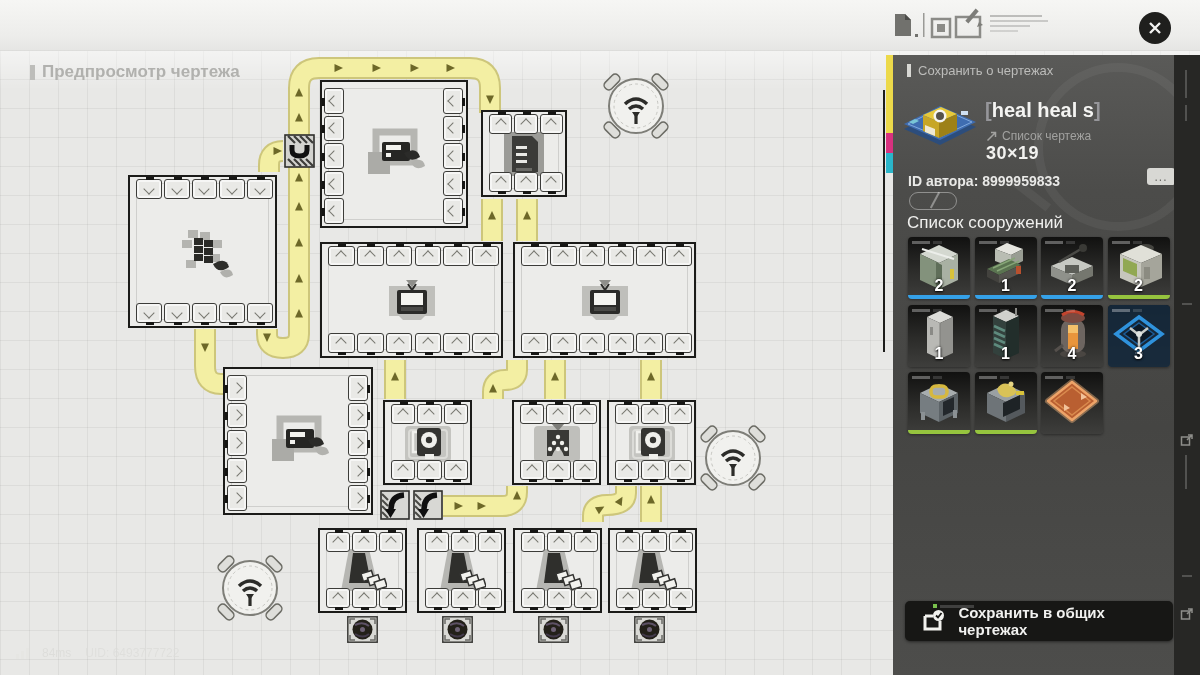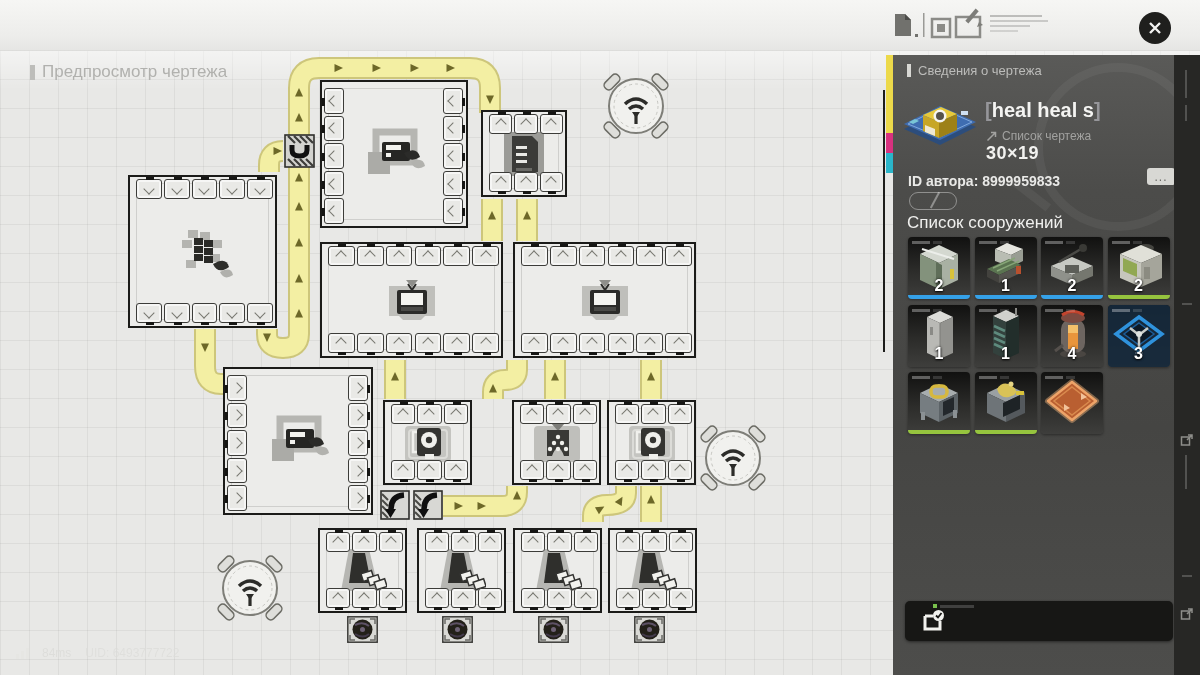--- a/index.html
+++ b/index.html
@@ -12,21 +12,21 @@
   .topdeco{position:absolute;top:0;height:50px;}
   #close-btn{position:absolute;left:1139px;top:12px;width:32px;height:32px;border-radius:50%;
     background:#1f1f1d;display:flex;align-items:center;justify-content:center;cursor:pointer;z-index:31;}
   
   #viewport{position:absolute;left:0;top:50px;width:1200px;height:625px;
     background-color:#e8e8e6;
     background-image:
       linear-gradient(180deg,rgba(255,255,255,.5),rgba(255,255,255,0) 40px),
       linear-gradient(rgba(0,0,0,.05) 1px,transparent 1px),
       linear-gradient(90deg,rgba(0,0,0,.05) 1px,transparent 1px);
-    background-size:100% 100%,29px 29px,29px 29px;}
+    background-size:100% 100%,29px 29px,29px 29px;font-weight:bold;}
   #watermark{position:absolute;left:30px;top:12px;font-size:17px;color:#b1b1ae;display:flex;align-items:center;gap:7px;}
   #watermark .wm-bar{width:5px;height:15px;background:#bdbdba;}
   #conveyors{position:absolute;left:0;top:0;z-index:1;}
   #machines{position:absolute;left:0;top:0;width:888px;height:625px;z-index:2;}
   .machine{position:absolute;background:#ececea;border:2.5px solid #1b1b19;box-sizing:border-box;}
   .machine .bevel{position:absolute;left:6px;top:6px;right:6px;bottom:6px;border:1px solid rgba(0,0,0,.12);}
   .machine .m-icon{position:absolute;left:0;top:0;width:100%;height:100%;display:flex;align-items:center;justify-content:center;}
   .port{position:absolute;background:#e9e9e6;border:1.3px solid #3c3c39;border-radius:3px;box-sizing:border-box;
     display:flex;align-items:center;justify-content:center;box-shadow:inset 0 0 0 2px rgba(255,255,255,.6);}
   .chev{width:7px;height:7px;border-right:1.8px solid #77776f;border-bottom:1.8px solid #77776f;}
@@ -869,21 +869,21 @@
   <div id="accent-strip">
     <div class="strip-seg" style="top:0;height:78px;background:#ecd94a;"></div>
     <div class="strip-seg" style="top:78px;height:20px;background:#d8317f;"></div>
     <div class="strip-seg" style="top:98px;height:20px;background:#2ab5c9;"></div>
   </div>
 
   <div id="sidebar">
     <div id="sb-watermark"></div>
     <div id="sb-header">
       <span class="hdr-bar"></span>
-      <span id="sb-title">Сведения о чертежа</span>
+      <span id="sb-title">Сохранить о чертежах</span>
     </div>
     <svg id="thumb" viewBox="0 0 78 70">
       <polygon points="3,38 39,20 75,36 39,54" fill="#2c4d7c"></polygon>
       <polygon points="3,33 39,15 75,31 39,49" fill="#3f6db1"></polygon>
       <polygon points="7,33 39,17 71,31 39,46" fill="none" stroke="#7fa8dc" stroke-width="1"></polygon>
       <polygon points="8,31 14,28 18,30 12,33" fill="#79c6d6"></polygon>
       <rect x="60" y="20" width="7" height="4" fill="#cfe0f2"></rect>
       <polygon points="22,24 40,16 56,23 38,31" fill="#e7c93a"></polygon>
       <polygon points="22,24 38,31 38,47 22,40" fill="#c7a626"></polygon>
       <polygon points="56,23 38,31 38,47 56,39" fill="#9d8118"></polygon>
@@ -1042,20 +1042,21 @@
       </div>
     <div id="save-btn">
       <span class="dot"></span>
       <span class="tinytext"></span>
       <svg id="save-icon" width="26" height="26">
         <path d="M6 8 v13 h15 v-8" stroke="#f2f2ee" stroke-width="3" fill="none"></path>
         <path d="M6 8 h8" stroke="#f2f2ee" stroke-width="3" fill="none"></path>
         <circle cx="19.5" cy="7.5" r="5.5" fill="#f2f2ee"></circle>
         <path d="M17 7.5 l2 2 l3.5 -4.5" stroke="#171715" stroke-width="1.8" fill="none"></path>
       </svg>
+      <span id="save-label">Сохранить в общих чертежах</span>
     </div>
   </div>
 
   <div id="right-rail">
     <div class="rail-mark" style="left:11px;top:15px;width:2px;height:28px;"></div>
     <div class="rail-mark" style="left:11px;top:50px;width:2px;height:16px;"></div>
     <div class="rail-mark" style="left:8px;top:248px;width:10px;height:2px;"></div>
     <svg class="rail-icon" style="top:378px;" width="14" height="14">
       <rect x="1.5" y="4" width="8" height="8" fill="none" stroke="#8e8e8a" stroke-width="1.5"></rect>
       <path d="M7 7 l5 -5 m-4 0 h4 v4" stroke="#8e8e8a" stroke-width="1.5" fill="none"></path>

